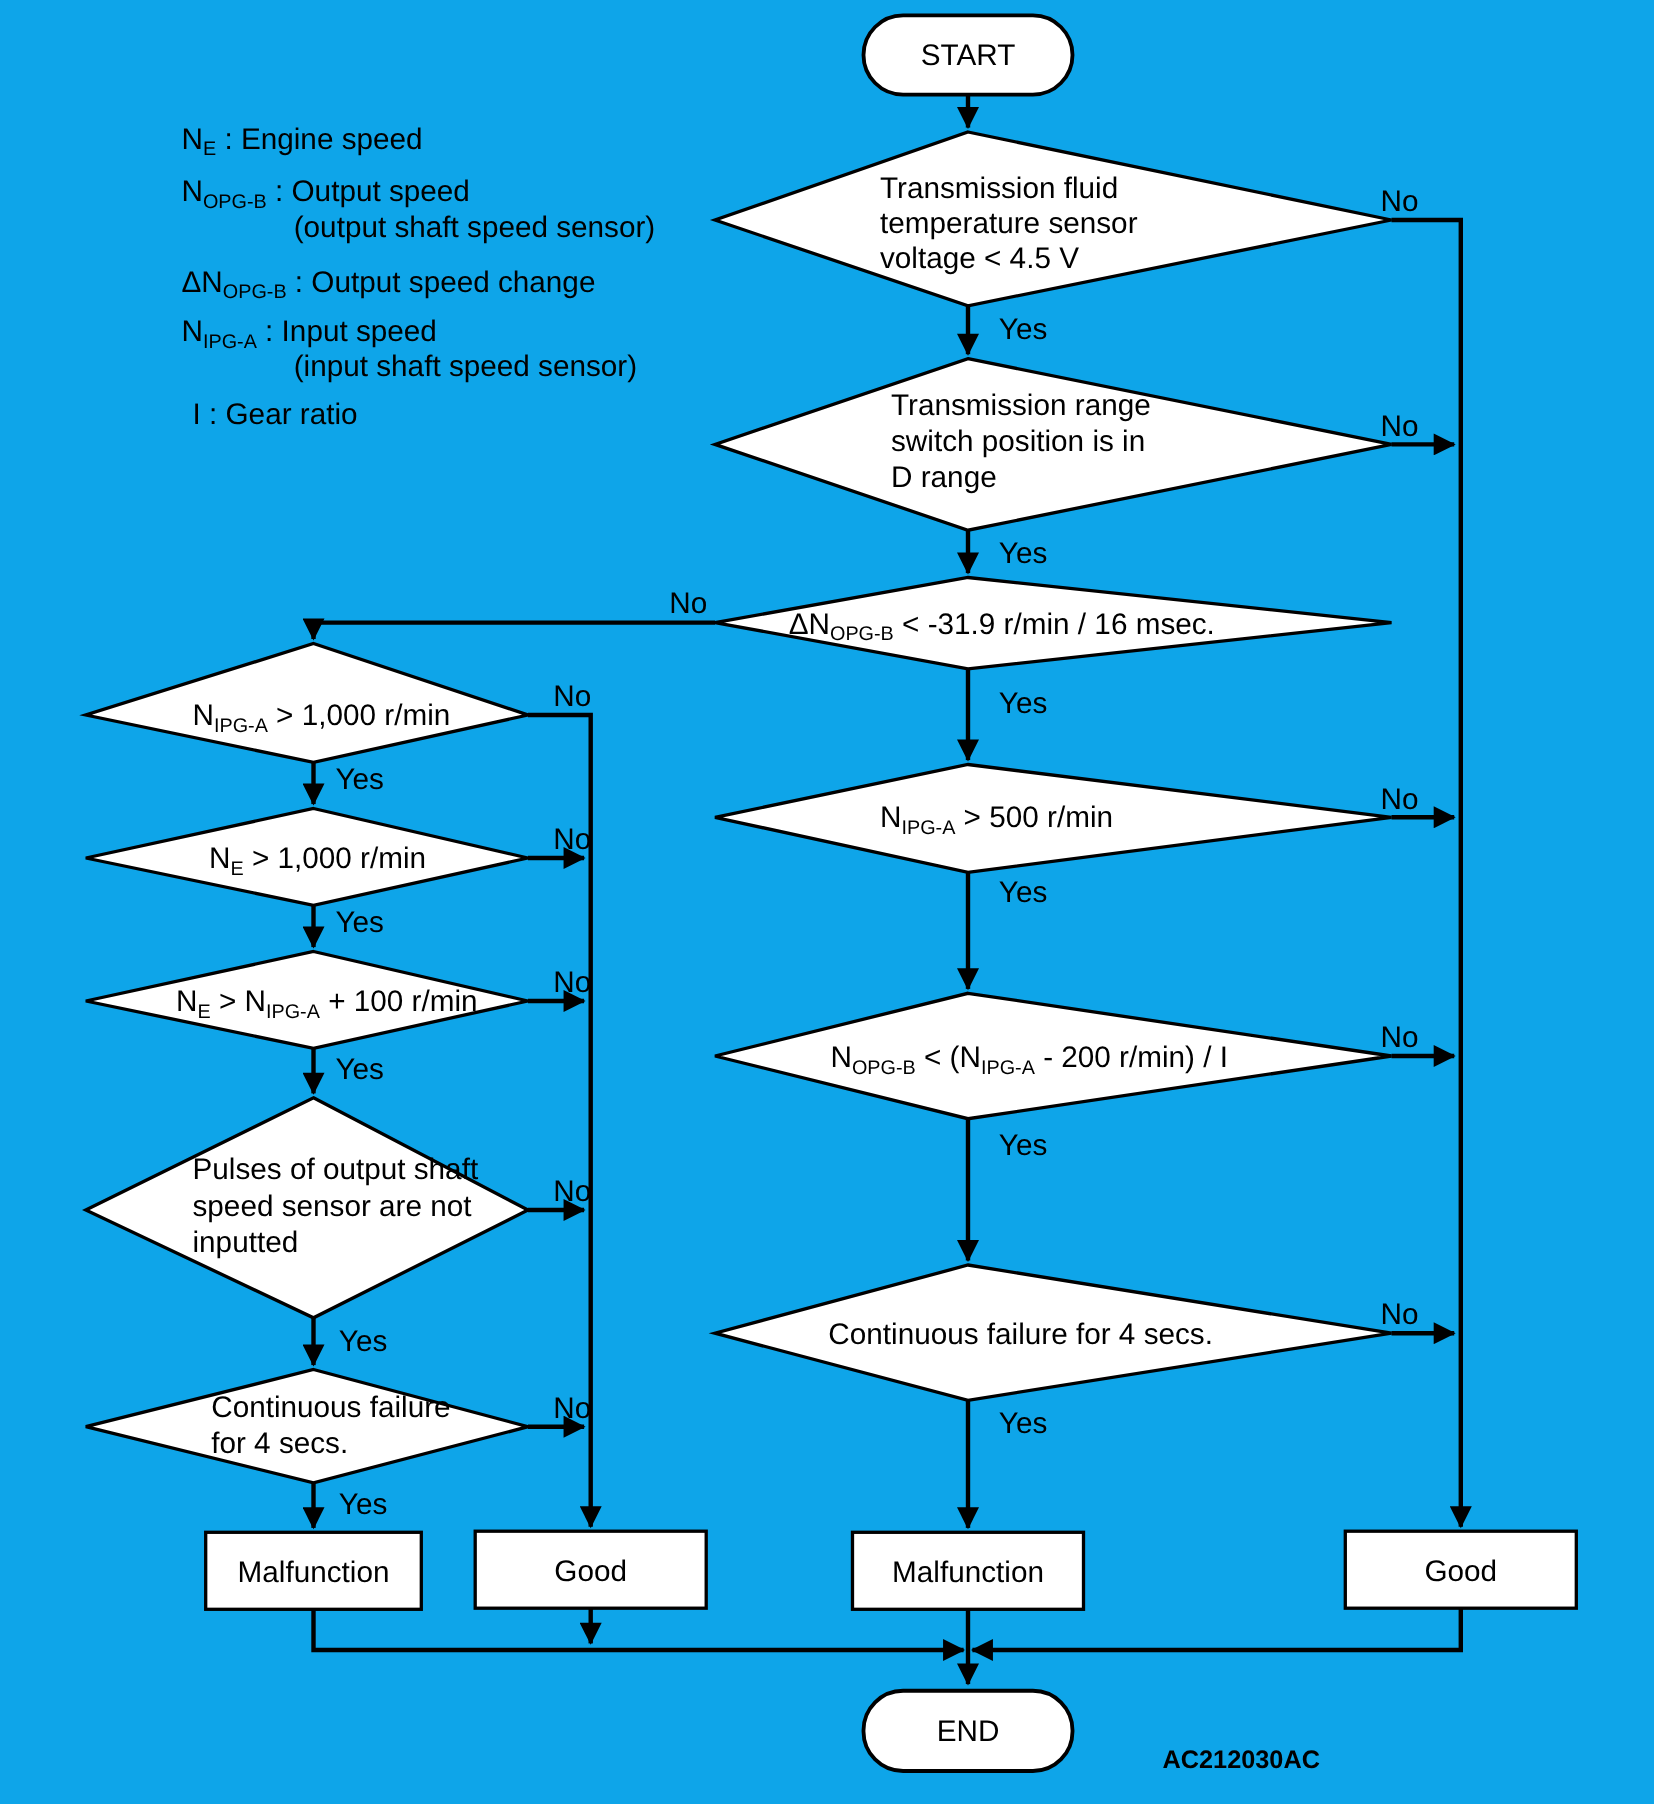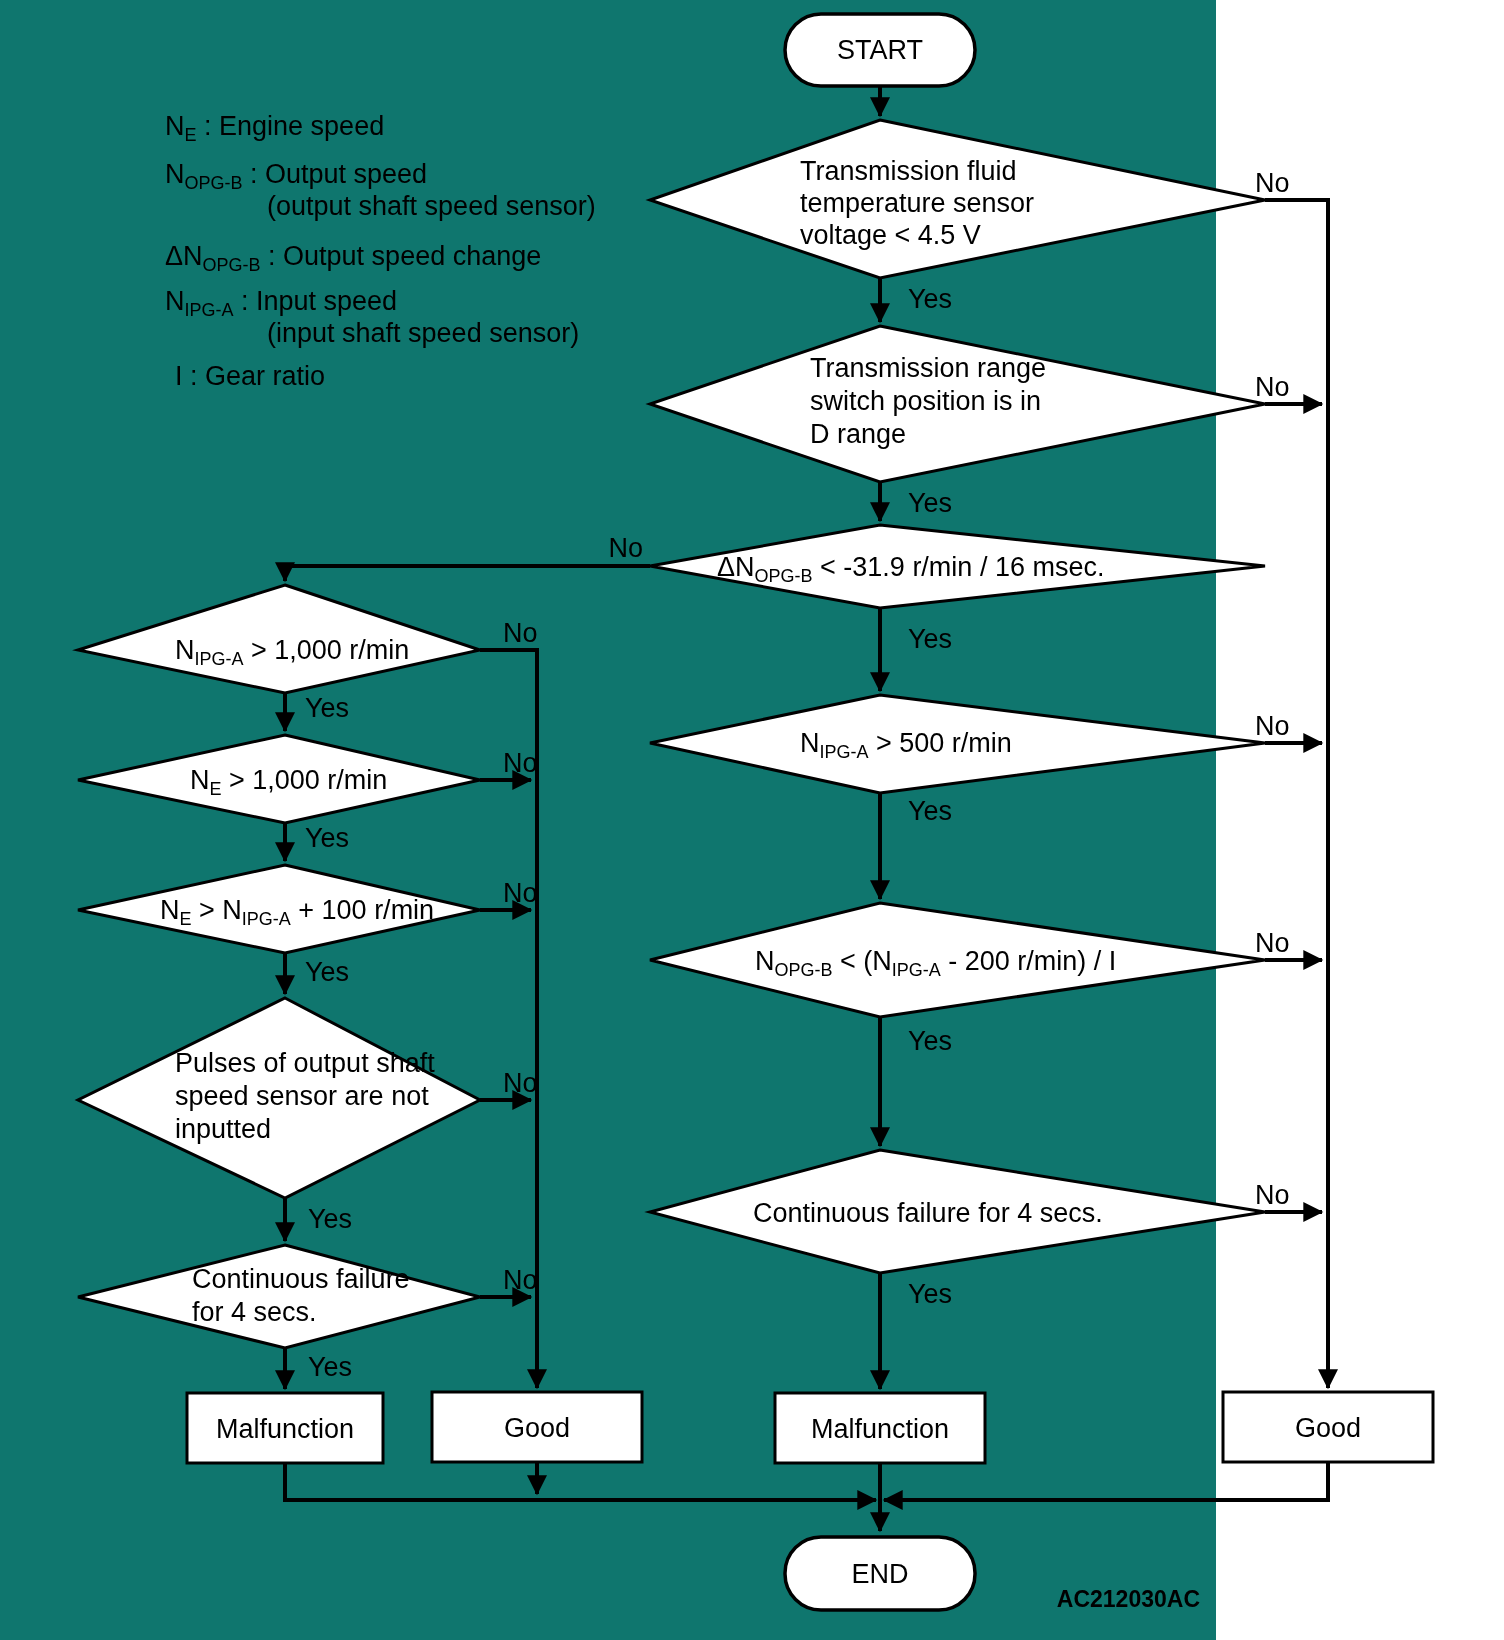--- a/index.html
+++ b/index.html
@@ -1,16 +1,16 @@
 <!DOCTYPE html>
 <html><head>
 <meta charset="utf-8">
 <style>
   html, body { margin:0; padding:0; background:#ffffff; }
-  .stage { width:1216px; height:1640px; background:#0f766e; position:relative; }
+  .stage { width:1504px; height:1640px; background:#0ea5e9; position:relative; }
   svg { display:block; }
   text {
     font-family:"Liberation Sans", sans-serif;
     font-size:27px; fill:#000;
   }
   .tm { text-anchor:middle; }
   .te { text-anchor:end; }
   .sub { font-size:18px; }
   .code { font-weight:bold; font-size:23px; }
   .dm, .bx { fill:#fff; stroke:#000; stroke-width:3; }

